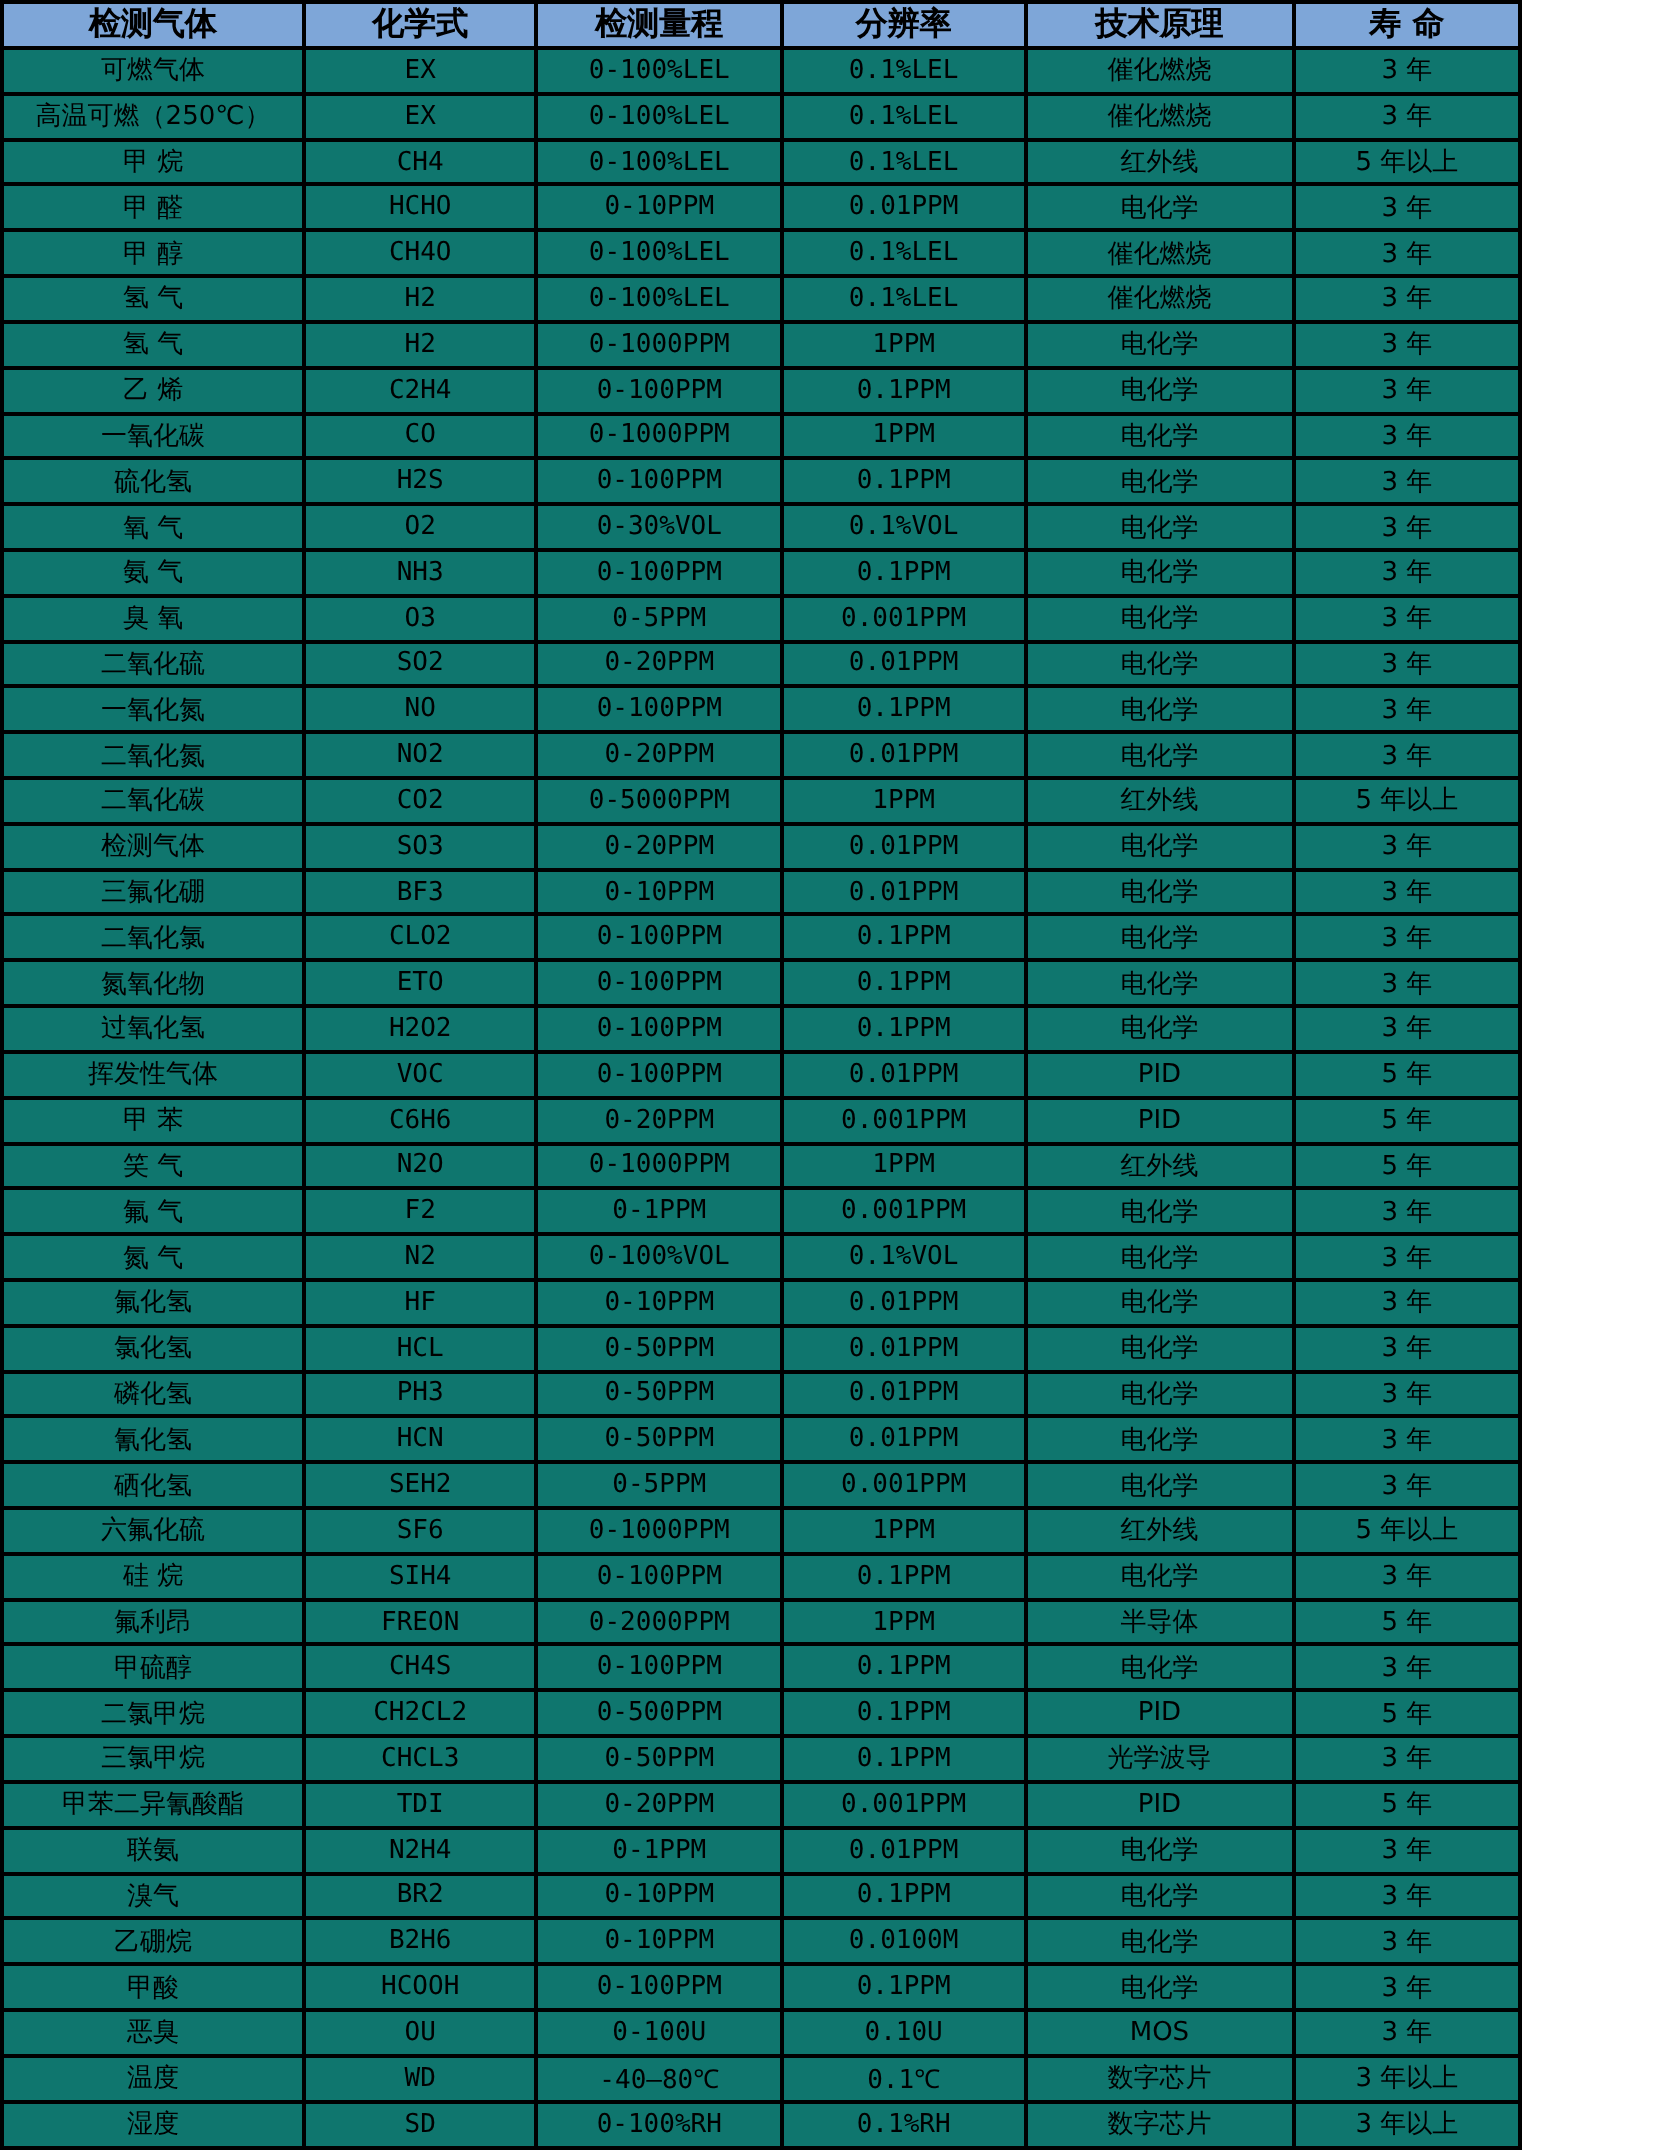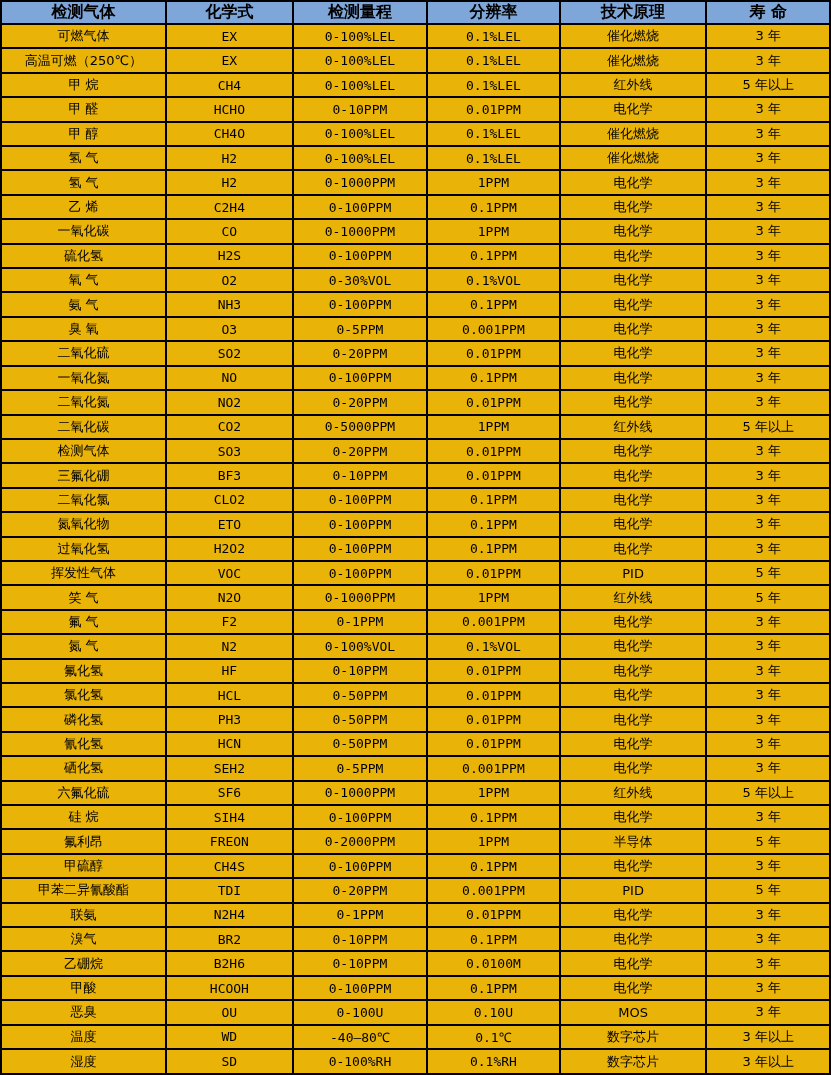--- a/index.html
+++ b/index.html
@@ -1,22 +1,22 @@
 <!DOCTYPE html>
 <html><head>
 <meta charset="utf-8">
 <style>
   html, body { margin: 0; padding: 0; background: #ffffff; }
   body { font-family: "DejaVu Sans", sans-serif; }
   table.spec {
     border-collapse: collapse;
-    width: 831px;
+    width: 761px;
     height: 1075px;
     table-layout: fixed;
-    background: #eab308;
+    background: #0f766e;
   }
   table.spec th, table.spec td {
     border: 2px solid #000000;
     text-align: center;
     vertical-align: middle;
     padding: 0 2px;
     overflow: hidden;
     white-space: nowrap;
     color: #000000;
   }
@@ -235,20 +235,28 @@
       </tr>
       <tr>
         <td>挥发性气体</td>
         <td class="mono">VOC</td>
         <td class="mono">0-100PPM</td>
         <td class="mono">0.01PPM</td>
         <td>PID</td>
         <td>5 年</td>
       </tr>
       <tr>
+        <td>甲 苯</td>
+        <td class="mono">C6H6</td>
+        <td class="mono">0-20PPM</td>
+        <td class="mono">0.001PPM</td>
+        <td>PID</td>
+        <td>5 年</td>
+      </tr>
+      <tr>
         <td>笑 气</td>
         <td class="mono">N2O</td>
         <td class="mono">0-1000PPM</td>
         <td class="mono">1PPM</td>
         <td>红外线</td>
         <td>5 年</td>
       </tr>
       <tr>
         <td>氟 气</td>
         <td class="mono">F2</td>
@@ -328,20 +336,36 @@
         <td class="mono">1PPM</td>
         <td>半导体</td>
         <td>5 年</td>
       </tr>
       <tr>
         <td>甲硫醇</td>
         <td class="mono">CH4S</td>
         <td class="mono">0-100PPM</td>
         <td class="mono">0.1PPM</td>
         <td>电化学</td>
+        <td>3 年</td>
+      </tr>
+      <tr>
+        <td>二氯甲烷</td>
+        <td class="mono">CH2CL2</td>
+        <td class="mono">0-500PPM</td>
+        <td class="mono">0.1PPM</td>
+        <td>PID</td>
+        <td>5 年</td>
+      </tr>
+      <tr>
+        <td>三氯甲烷</td>
+        <td class="mono">CHCL3</td>
+        <td class="mono">0-50PPM</td>
+        <td class="mono">0.1PPM</td>
+        <td>光学波导</td>
         <td>3 年</td>
       </tr>
       <tr>
         <td>甲苯二异氰酸酯</td>
         <td class="mono">TDI</td>
         <td class="mono">0-20PPM</td>
         <td class="mono">0.001PPM</td>
         <td>PID</td>
         <td>5 年</td>
       </tr>

